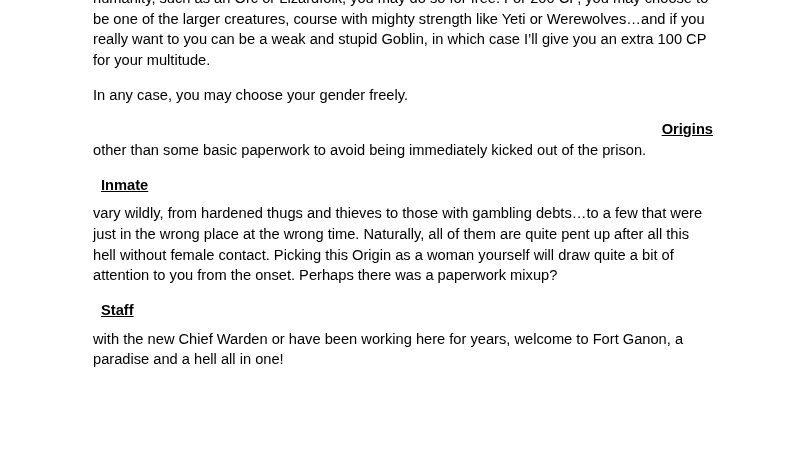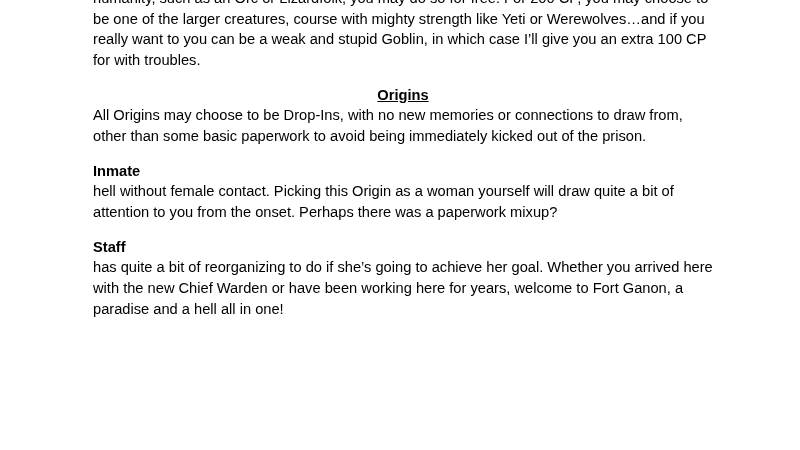--- a/index.html
+++ b/index.html
@@ -18,60 +18,64 @@
     font-family: "Liberation Sans", sans-serif;
     font-size: 14.67px;
     line-height: 20.65px;
     color: #000000;
     -webkit-font-smoothing: antialiased;
   }
   .para { margin: 0 0 14px 0; }
   .para.tight { margin-bottom: 0; }
   .line { white-space: pre; }
   .heading-center {
-    text-align: center;
+    text-align: right;
     font-weight: bold;
     margin: 0;
   }
   .heading-center .underline { text-decoration: underline; }
   .subhead {
     font-weight: bold;
-    margin: 0;
+    margin: 8px;
+    text-decoration: underline;
   }
 </style>
 </head>
 <body>
 
 <div class="doc">
 
   <div class="para">
     <div class="line">humanity, such as an Orc or Lizardfolk, you may do so for free. For 200 CP, you may choose to</div>
     <div class="line">be one of the larger creatures, course with mighty strength like Yeti or Werewolves…and if you</div>
     <div class="line">really want to you can be a weak and stupid Goblin, in which case I’ll give you an extra 100 CP</div>
-    <div class="line">for with troubles.</div>
+    <div class="line">for your multitude.</div>
   </div>
 
+  <div class="para">
+    <div class="line">In any case, you may choose your gender freely.</div>
+  </div>
 
   <div class="heading-center">
     <span class="underline">Origins</span>
   </div>
 
   <div class="para">
-    <div class="line">All Origins may choose to be Drop-Ins, with no new memories or connections to draw from,</div>
     <div class="line">other than some basic paperwork to avoid being immediately kicked out of the prison.</div>
   </div>
 
   <div class="subhead">Inmate</div>
 
   <div class="para">
+    <div class="line">vary wildly, from hardened thugs and thieves to those with gambling debts…to a few that were</div>
+    <div class="line">just in the wrong place at the wrong time. Naturally, all of them are quite pent up after all this</div>
     <div class="line">hell without female contact. Picking this Origin as a woman yourself will draw quite a bit of</div>
     <div class="line">attention to you from the onset. Perhaps there was a paperwork mixup?</div>
   </div>
 
   <div class="subhead">Staff</div>
 
   <div class="para tight">
-    <div class="line">has quite a bit of reorganizing to do if she’s going to achieve her goal. Whether you arrived here</div>
     <div class="line">with the new Chief Warden or have been working here for years, welcome to Fort Ganon, a</div>
     <div class="line">paradise and a hell all in one!</div>
   </div>
 
 </div>
 
 </body></html>

